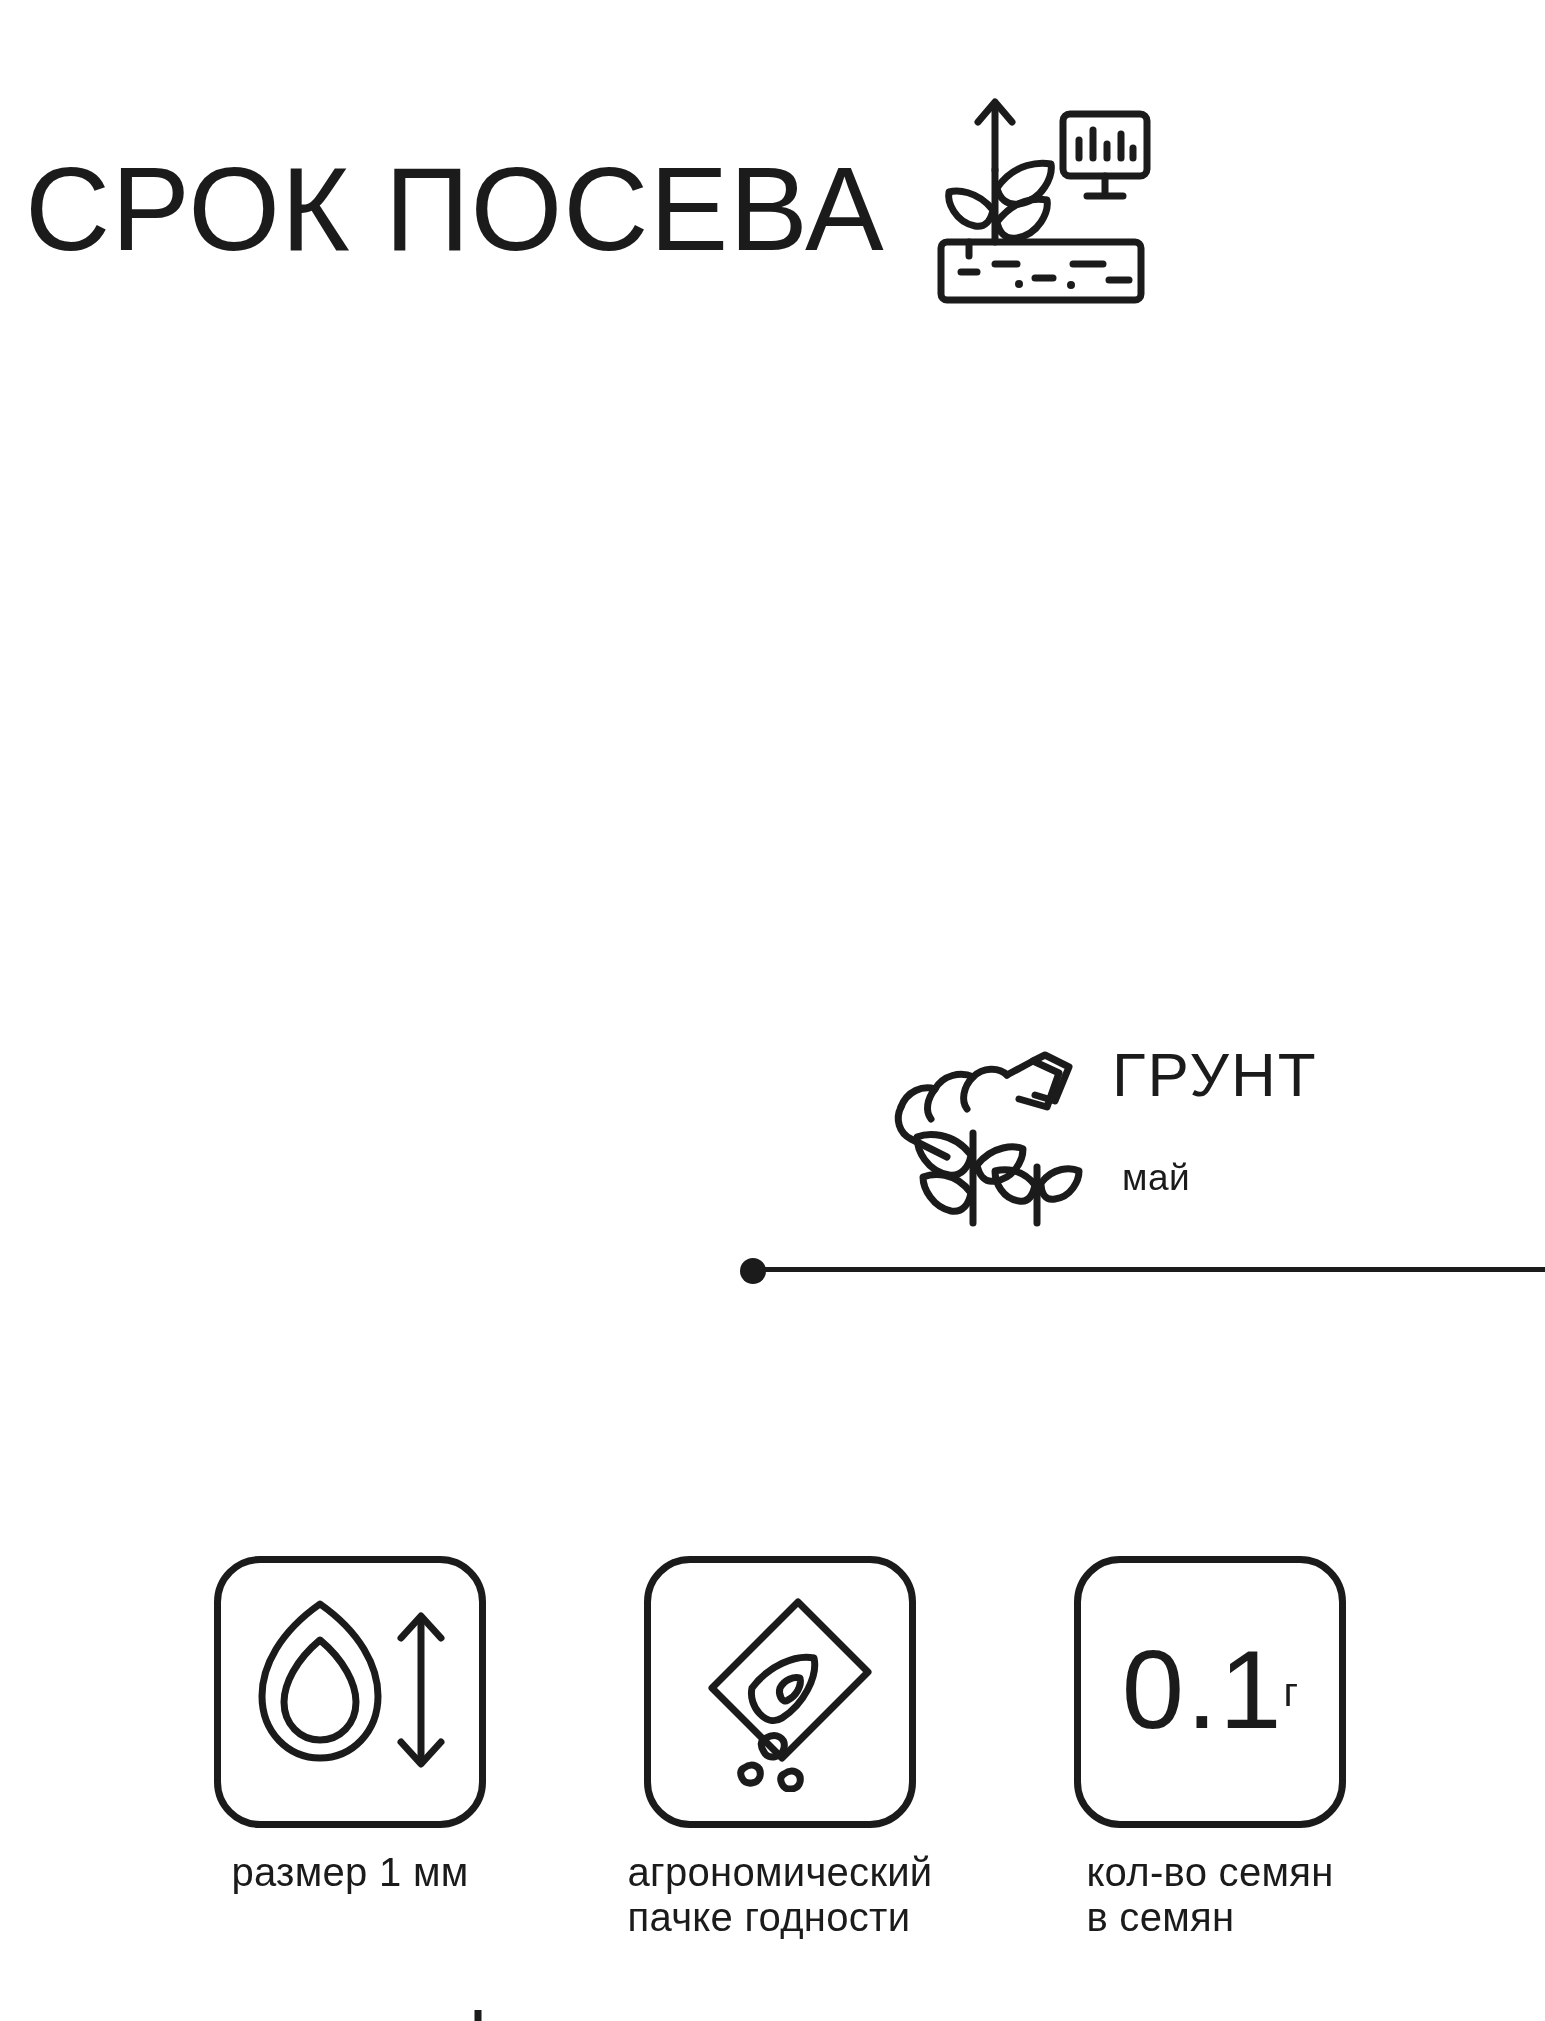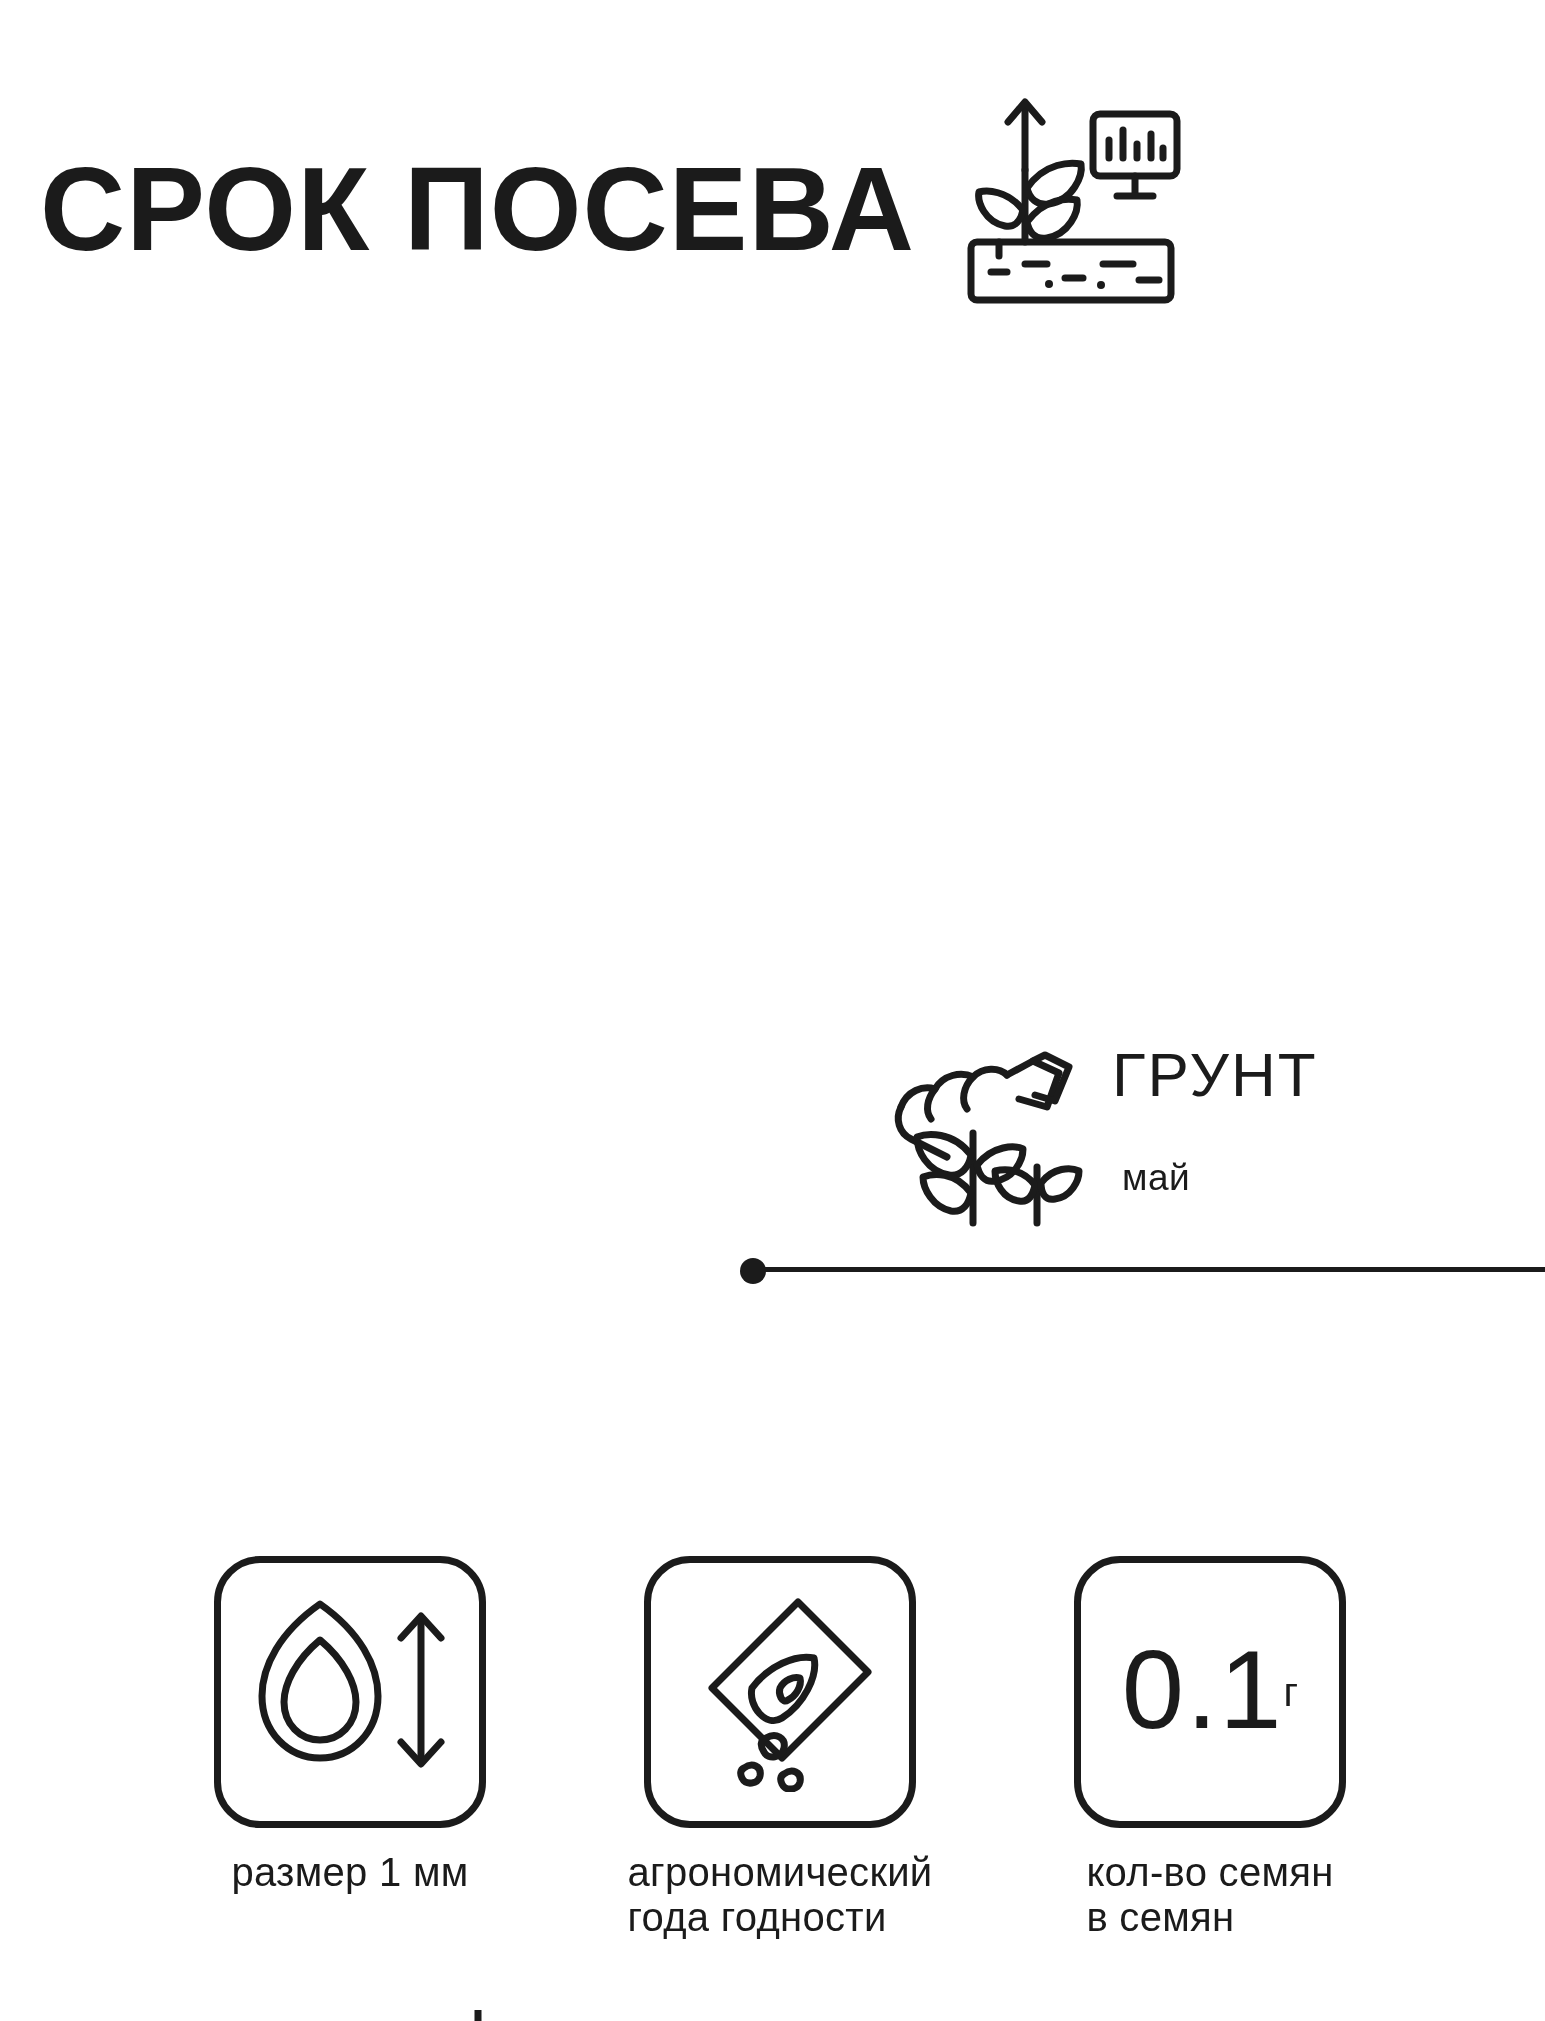--- a/index.html
+++ b/index.html
@@ -22,24 +22,23 @@
     position: absolute;
     top: 110px;
     left: 25px;
     width: 1460px;
     display: flex;
     align-items: center;
   }
   .header-title {
     font-size: 118px;
     line-height: 1;
-    font-weight: 700;
+    font-weight: 400;
     letter-spacing: 1px;
     white-space: nowrap;
-    margin-left: 15px;
   }
   .header-icon {
     margin-left: 38px;
     margin-top: -18px;
   }
 
   
   .stage {
     position: absolute;
   }
@@ -276,21 +275,21 @@
         <path d="M72 96 c16 -22 44 -34 62 -30 4 18 -10 46 -32 60 -16 10 -34 -12 -30 -30z"></path>
         <path d="M100 96 c4 -8 14 -12 20 -10 2 8 -4 18 -12 22 -6 4 -10 -6 -8 -12z"></path>
 
         <path d="M86 146 c10 -6 20 0 18 10 -2 10 -16 12 -20 4 -4 -6 -4 -12 2 -14z"></path>
         <path d="M64 176 c8 -6 18 -2 16 8 -2 8 -14 10 -18 2 -2 -4 -2 -8 2 -10z"></path>
         <path d="M104 182 c8 -6 18 -2 16 8 -2 8 -14 10 -18 2 -2 -4 -2 -8 2 -10z"></path>
       </svg>
     </div>
     <div class="badge-caption">
       <div>агрономический</div>
-      <div>года годности</div>
+      <div>пачке годности</div>
     </div>
   </div>
 
   <div class="badge">
     <div class="badge-box">
       <div class="weight-stack">
         <div class="weight-value">0.1</div>
         <div class="weight-unit">г</div>
       </div>
     </div>

